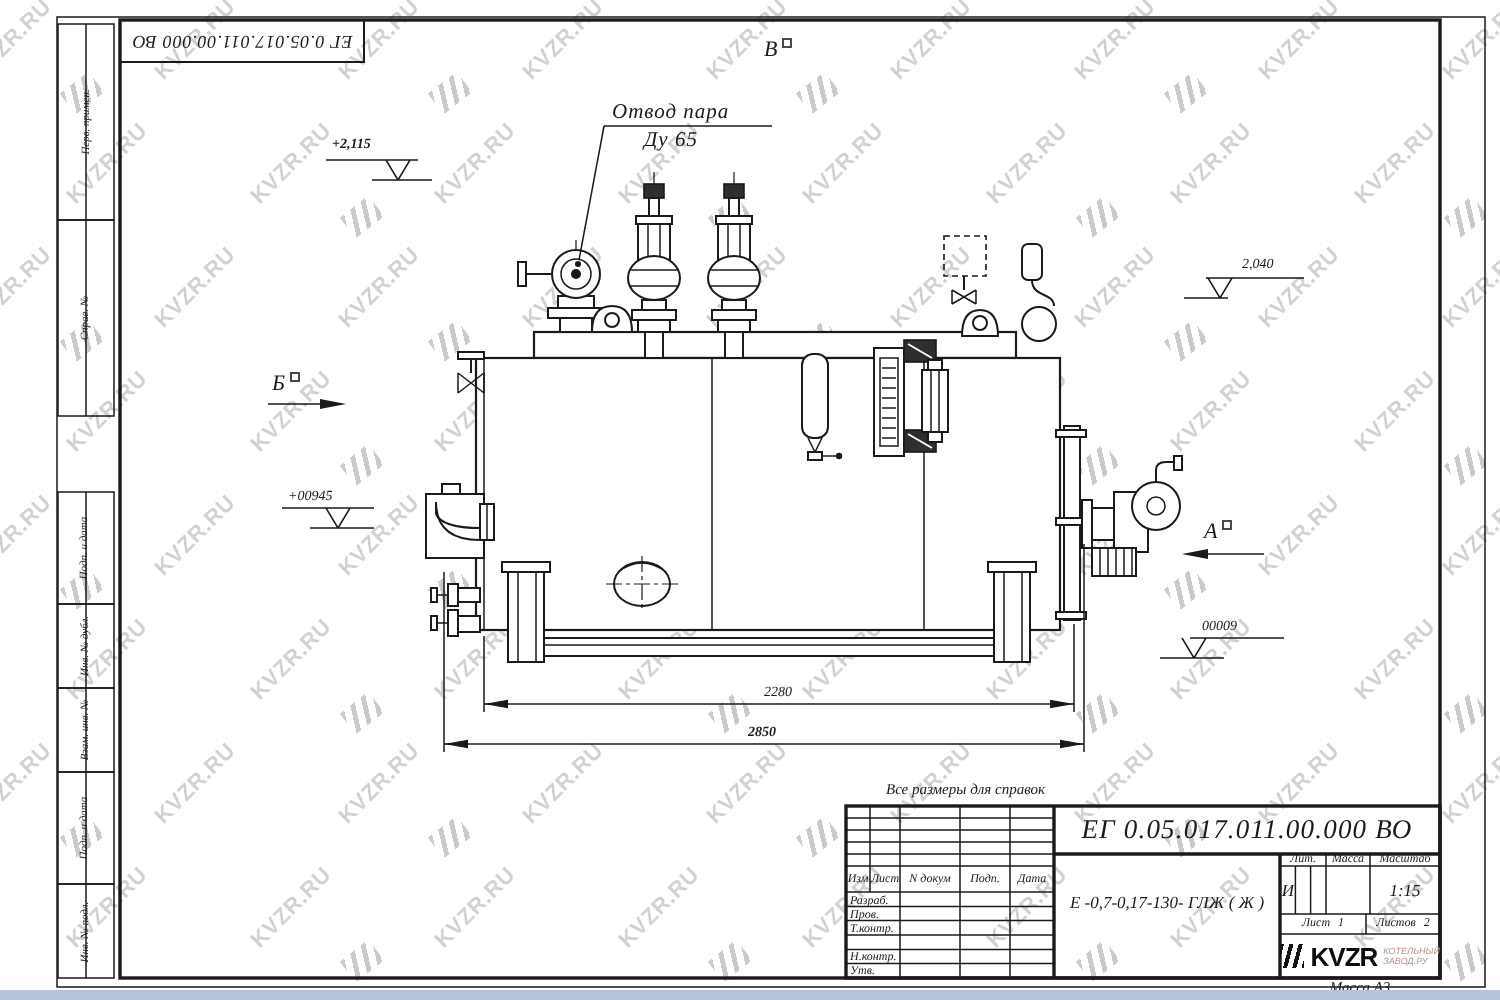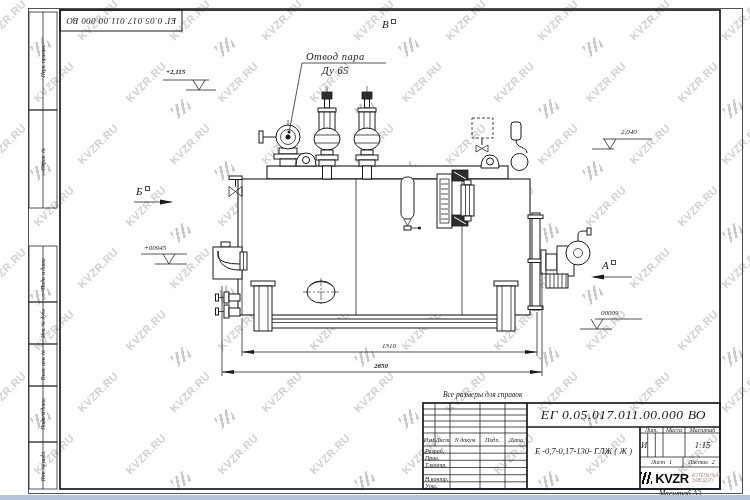--- a/index.html
+++ b/index.html
@@ -403,21 +403,21 @@
 
   <div class="lbl view" style="left:382px;top:19px;"><span>В</span><span class="vmark"></span></div>
   <div class="lbl view" style="left:136px;top:186px;"><span>Б</span><span class="vmark"></span></div>
   <div class="lbl view" style="left:602px;top:260px;"><span>А</span><span class="vmark"></span></div>
 
   <div class="lbl elev" style="left:166px;top:69px;font-weight:bold;">+2,115</div>
   <div class="lbl elev" style="left:621px;top:129px;">2,040</div>
   <div class="lbl elev" style="left:144px;top:245px;">+00945</div>
   <div class="lbl elev" style="left:601px;top:310px;">00009</div>
 
-  <div class="lbl dim ctr" style="left:369px;top:343px;width:40px;">1310</div>
+  <div class="lbl dim ctr" style="left:369px;top:343px;width:40px;">2280</div>
   <div class="lbl dim ctr" style="left:361px;top:363px;width:40px;font-weight:bold;">2850</div>
 
   <div class="lbl note" style="left:443px;top:391px;">Все размеры для справок</div>
 
   <div class="lbl tb-doc ctr" style="left:527px;top:403px;width:193px;height:24px;">ЕГ 0.05.017.011.00.000  ВО</div>
   <div class="lbl tb-code ctr" style="left:527px;top:444px;width:113px;height:14px;">Е -0,7-0,17-130- ГЛЖ ( Ж )</div>
 
   <div class="lbl tb-tiny ctr" style="left:423px;top:433px;width:12px;height:13px;">Изм</div>
   <div class="lbl tb-tiny ctr" style="left:435px;top:433px;width:15px;height:13px;">Лист</div>
   <div class="lbl tb-tiny ctr" style="left:450px;top:433px;width:30px;height:13px;">N докум</div>
@@ -448,16 +448,16 @@
 
   <div class="brand-wrap">
     <span class="brand-logo"></span>
     <span class="brand-name">KVZR</span>
     <span class="brand-sub">
       <span>КОТЕЛЬНЫЙ</span><br>
       <span>ЗАВОД.РУ</span>
     </span>
   </div>
 
-  <div class="lbl fmt ctr" style="left:640px;top:490px;width:80px;">Масштаб А3</div>
+  <div class="lbl fmt ctr" style="left:640px;top:490px;width:80px;">Масса А3</div>
 
   <div class="blue-strip"></div>
 </div>
 
 </body></html>

